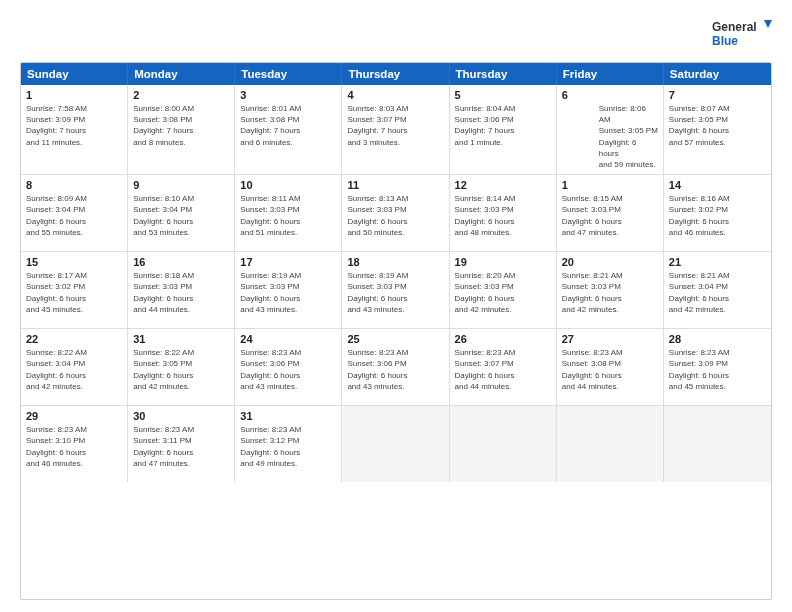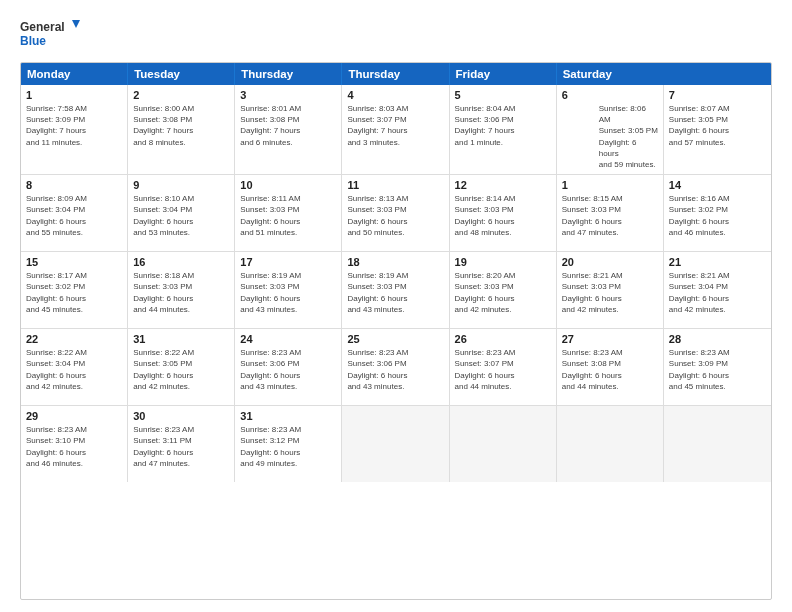--- a/index.html
+++ b/index.html
@@ -12,21 +12,21 @@
     }
     .page {
       width: 792px;
       height: 612px;
       padding: 16px 20px 12px 20px;
       display: flex;
       flex-direction: column;
     }
     .header {
       display: flex;
-      justify-content: flex-start;
+      justify-content: flex-end;
       align-items: flex-start;
       margin-bottom: 10px;
     }
     .logo {
       display: flex;
       align-items: center;
       gap: 4px;
     }
     .title-block {
       text-align: right;
@@ -110,20 +110,21 @@
   </svg>
 </div>
     <div class="title-block">
       <div class="main-title"></div>
       <div class="subtitle"></div>
     </div>
   </div>
 
   <div class="calendar">
     <div class="cal-header-row">
+    <div class="cal-header-cell">Sunday</div>
         <div class="cal-header-cell">Monday</div>
         <div class="cal-header-cell">Tuesday</div>
         <div class="cal-header-cell">Thursday</div>
         <div class="cal-header-cell">Thursday</div>
         <div class="cal-header-cell">Friday</div>
         <div class="cal-header-cell">Saturday</div>
       </div>
     <div class="cal-body">
     <div class="cal-row">
           <div class="cal-cell">

